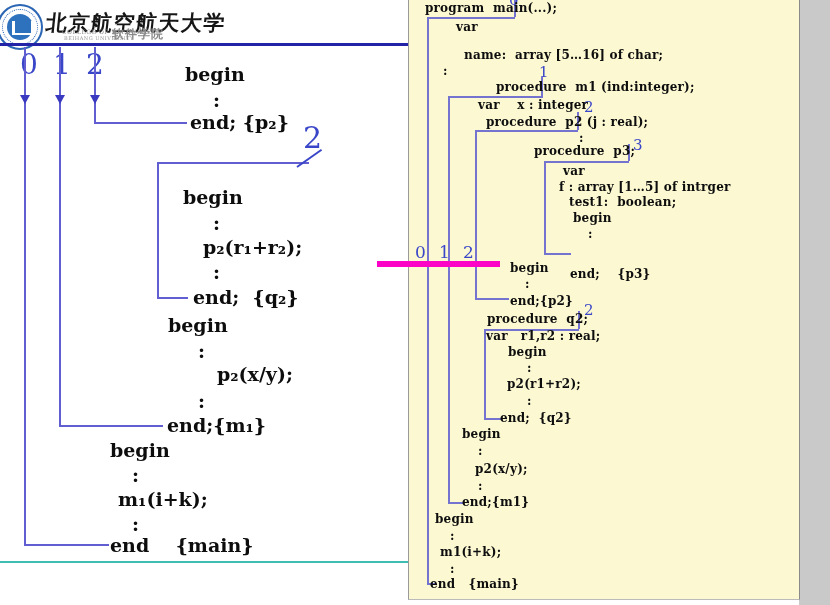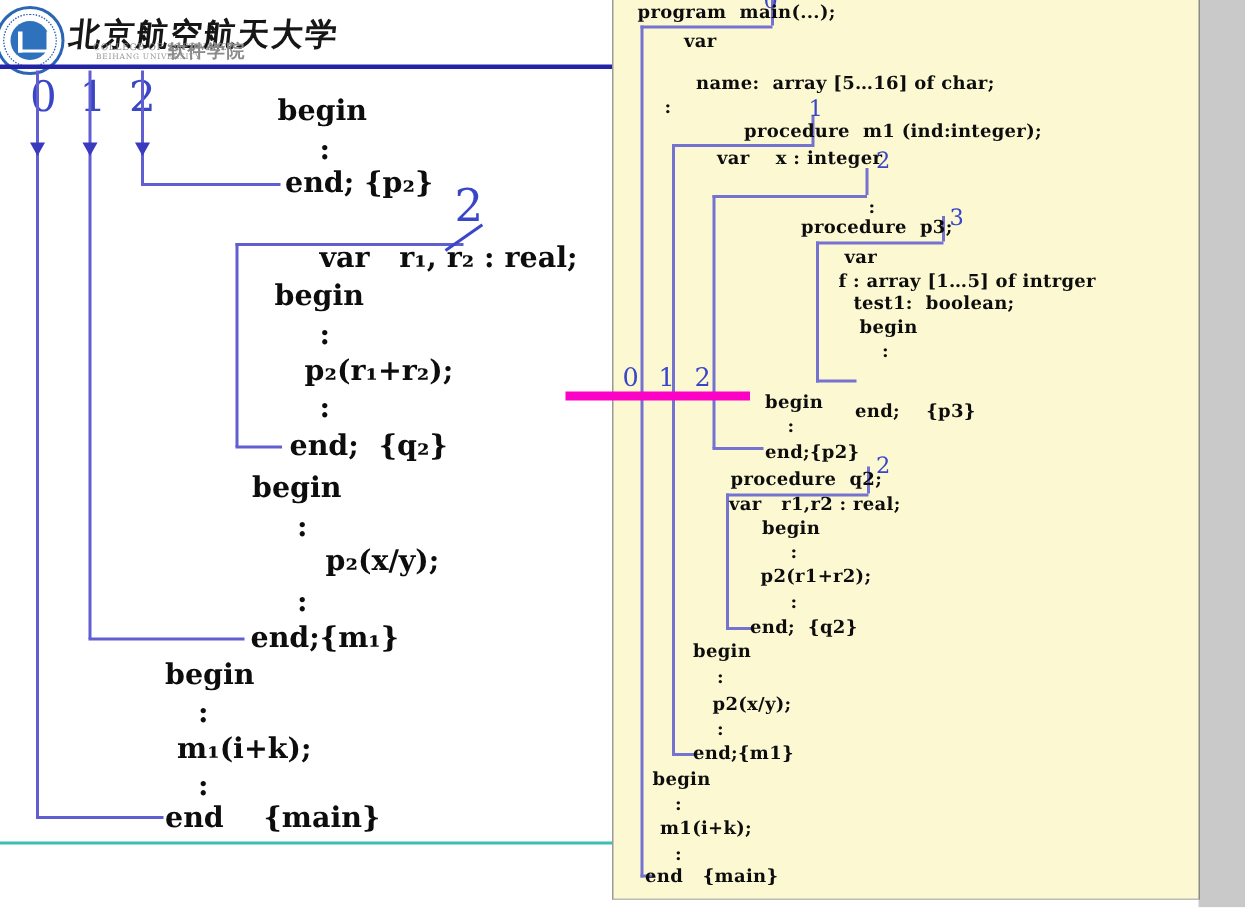--- a/index.html
+++ b/index.html
@@ -75,21 +75,20 @@
   <div class="hln" style="left:157px;top:162px;width:152px;"></div>
   <div class="vln" style="left:157px;top:162px;height:136px;"></div>
   <div class="hln" style="left:157px;top:297px;width:31px;"></div>
 
   <div class="biglabel" style="left:303px;top:120px;font-size:30px;">2</div>
   <div class="diag" style="left:297px;top:166px;width:30px;transform:rotate(-35deg);"></div>
 
   <div class="lc" style="left:185px;top:64px;">begin</div>
   <div class="lc" style="left:213px;top:90px;">:</div>
   <div class="lc" style="left:190px;top:112px;">end; {p₂}</div>
-  <div class="lc" style="left:213px;top:162px;">var   r₁, r₂ : real;</div>
   <div class="lc" style="left:183px;top:187px;">begin</div>
   <div class="lc" style="left:213px;top:213px;">:</div>
   <div class="lc" style="left:203px;top:237px;">p₂(r₁+r₂);</div>
   <div class="lc" style="left:213px;top:262px;">:</div>
   <div class="lc" style="left:193px;top:287px;">end;  {q₂}</div>
   <div class="lc" style="left:168px;top:315px;">begin</div>
   <div class="lc" style="left:198px;top:341px;">:</div>
   <div class="lc" style="left:193px;top:364px;margin-left:24px;">p₂(x/y);</div>
   <div class="lc" style="left:198px;top:391px;">:</div>
   <div class="lc" style="left:167px;top:415px;text-align:right;">end;{m₁}</div>
@@ -138,20 +137,21 @@
     <div class="midlabel" style="left:6px;top:242px;">0</div>
     <div class="midlabel" style="left:30px;top:242px;">1</div>
     <div class="midlabel" style="left:54px;top:242px;">2</div>
 
     <div class="rc" style="left:16px;top:2px;">program  main(...);</div>
     <div class="rc" style="left:47px;top:21px;">var</div>
     <div class="rc" style="left:55px;top:49px;">name:  array [5…16] of char;</div>
     <div class="rc" style="left:34px;top:65px;">:</div>
     <div class="rc" style="left:40px;top:81px;margin-left:47px;">procedure  m1 (ind:integer);</div>
     <div class="rc" style="left:69px;top:99px;">var    x : integer</div>
+    <div class="rc" style="left:77px;top:116px;">procedure  p2 (j : real);</div>
     <div class="rc" style="left:170px;top:132px;">:</div>
     <div class="rc" style="left:125px;top:145px;">procedure  p3;</div>
     <div class="rc" style="left:154px;top:165px;">var</div>
     <div class="rc" style="left:150px;top:181px;">f : array [1…5] of intrger</div>
     <div class="rc" style="left:160px;top:196px;">test1:  boolean;</div>
     <div class="rc" style="left:164px;top:212px;">begin</div>
     <div class="rc" style="left:179px;top:228px;">:</div>
     <div class="rc" style="left:161px;top:244px;margin-top:24px;">end;    {p3}</div>
     <div class="rc" style="left:101px;top:262px;">begin</div>
     <div class="rc" style="left:116px;top:278px;">:</div>

